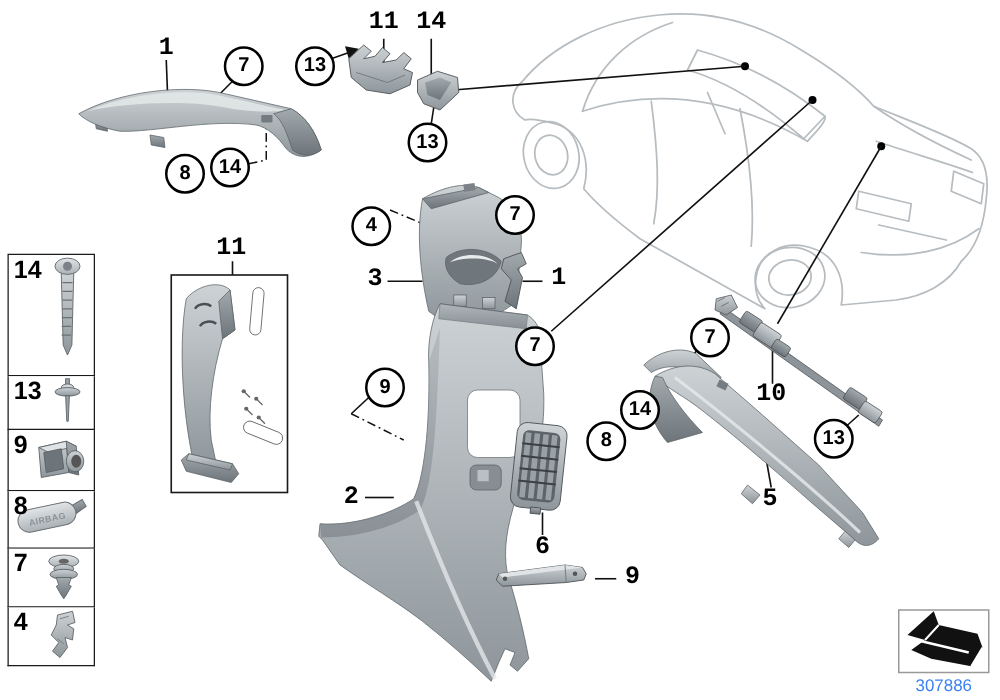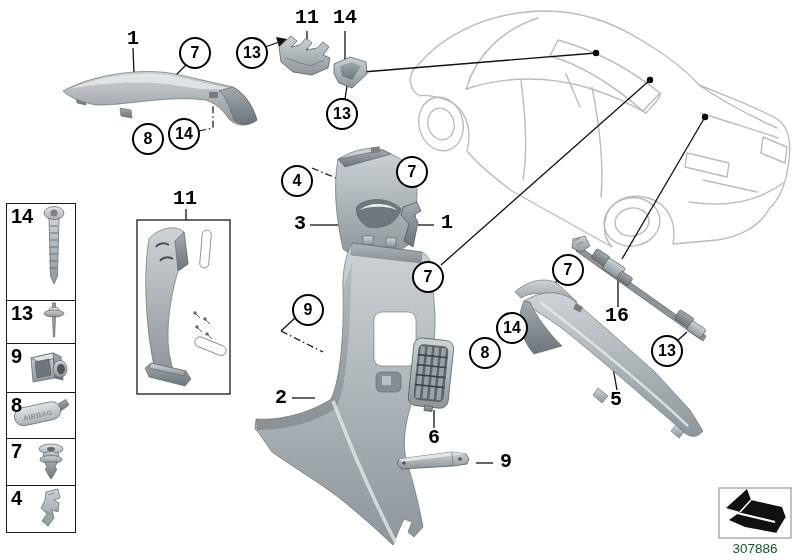--- a/index.html
+++ b/index.html
@@ -10,21 +10,21 @@
        color:#000;letter-spacing:0;line-height:1;font-family:Liberation Mono, monospace;}
   .bub{position:absolute;width:28px;height:28px;border:2.2px solid #000;border-radius:50%;
        background:#fff;transform:translate(-50%,-50%);font-weight:bold;font-size:16px;
        color:#000;display:flex;align-items:center;justify-content:center;line-height:1;}
   .legend{position:absolute;left:6px;top:203px;width:70px;}
   .lrow{position:relative;border:1.3px solid #1a1a1a;border-top:none;background:#fff;}
   .lrow:first-child{border-top:1.3px solid #1a1a1a;}
   .lrow .lnum{position:absolute;left:4px;top:1px;font-weight:bold;font-size:20px;color:#000;}
   .lrow svg{display:block;margin-left:auto;}
   .footer-num{position:absolute;left:755px;top:548px;transform:translate(-50%,-50%);
-       font-size:13.5px;color:#14532d;}
+       font-size:13.5px;color:#3b82f6;}
 </style>
 </head>
 <body>
 
 <div id="stage">
 
   <svg id="art" width="800" height="560" viewBox="0 0 800 560">
     <defs>
       <linearGradient id="gL" x1="0" y1="0" x2="0" y2="1">
         <stop offset="0" stop-color="#e2e5e7"></stop>
@@ -216,21 +216,21 @@
   <div class="num" style="left:133px;top:39px">1</div>
   <div class="num" style="left:307px;top:18px">11</div>
   <div class="num" style="left:345px;top:18px">14</div>
   <div class="num" style="left:185px;top:199px">11</div>
   <div class="num" style="left:300px;top:224px">3</div>
   <div class="num" style="left:447px;top:223px">1</div>
   <div class="num" style="left:281px;top:398px">2</div>
   <div class="num" style="left:434px;top:438px">6</div>
   <div class="num" style="left:506px;top:462px">9</div>
   <div class="num" style="left:616px;top:400px">5</div>
-  <div class="num" style="left:617px;top:316px">16</div>
+  <div class="num" style="left:617px;top:316px">10</div>
 
   <div class="bub" style="left:195px;top:53px">7</div>
   <div class="bub" style="left:252px;top:53px">13</div>
   <div class="bub" style="left:148px;top:139px">8</div>
   <div class="bub" style="left:184px;top:134px">14</div>
   <div class="bub" style="left:342px;top:114px">13</div>
   <div class="bub" style="left:297px;top:181px">4</div>
   <div class="bub" style="left:412px;top:172px">7</div>
   <div class="bub" style="left:308px;top:310px">9</div>
   <div class="bub" style="left:428px;top:277px">7</div>

